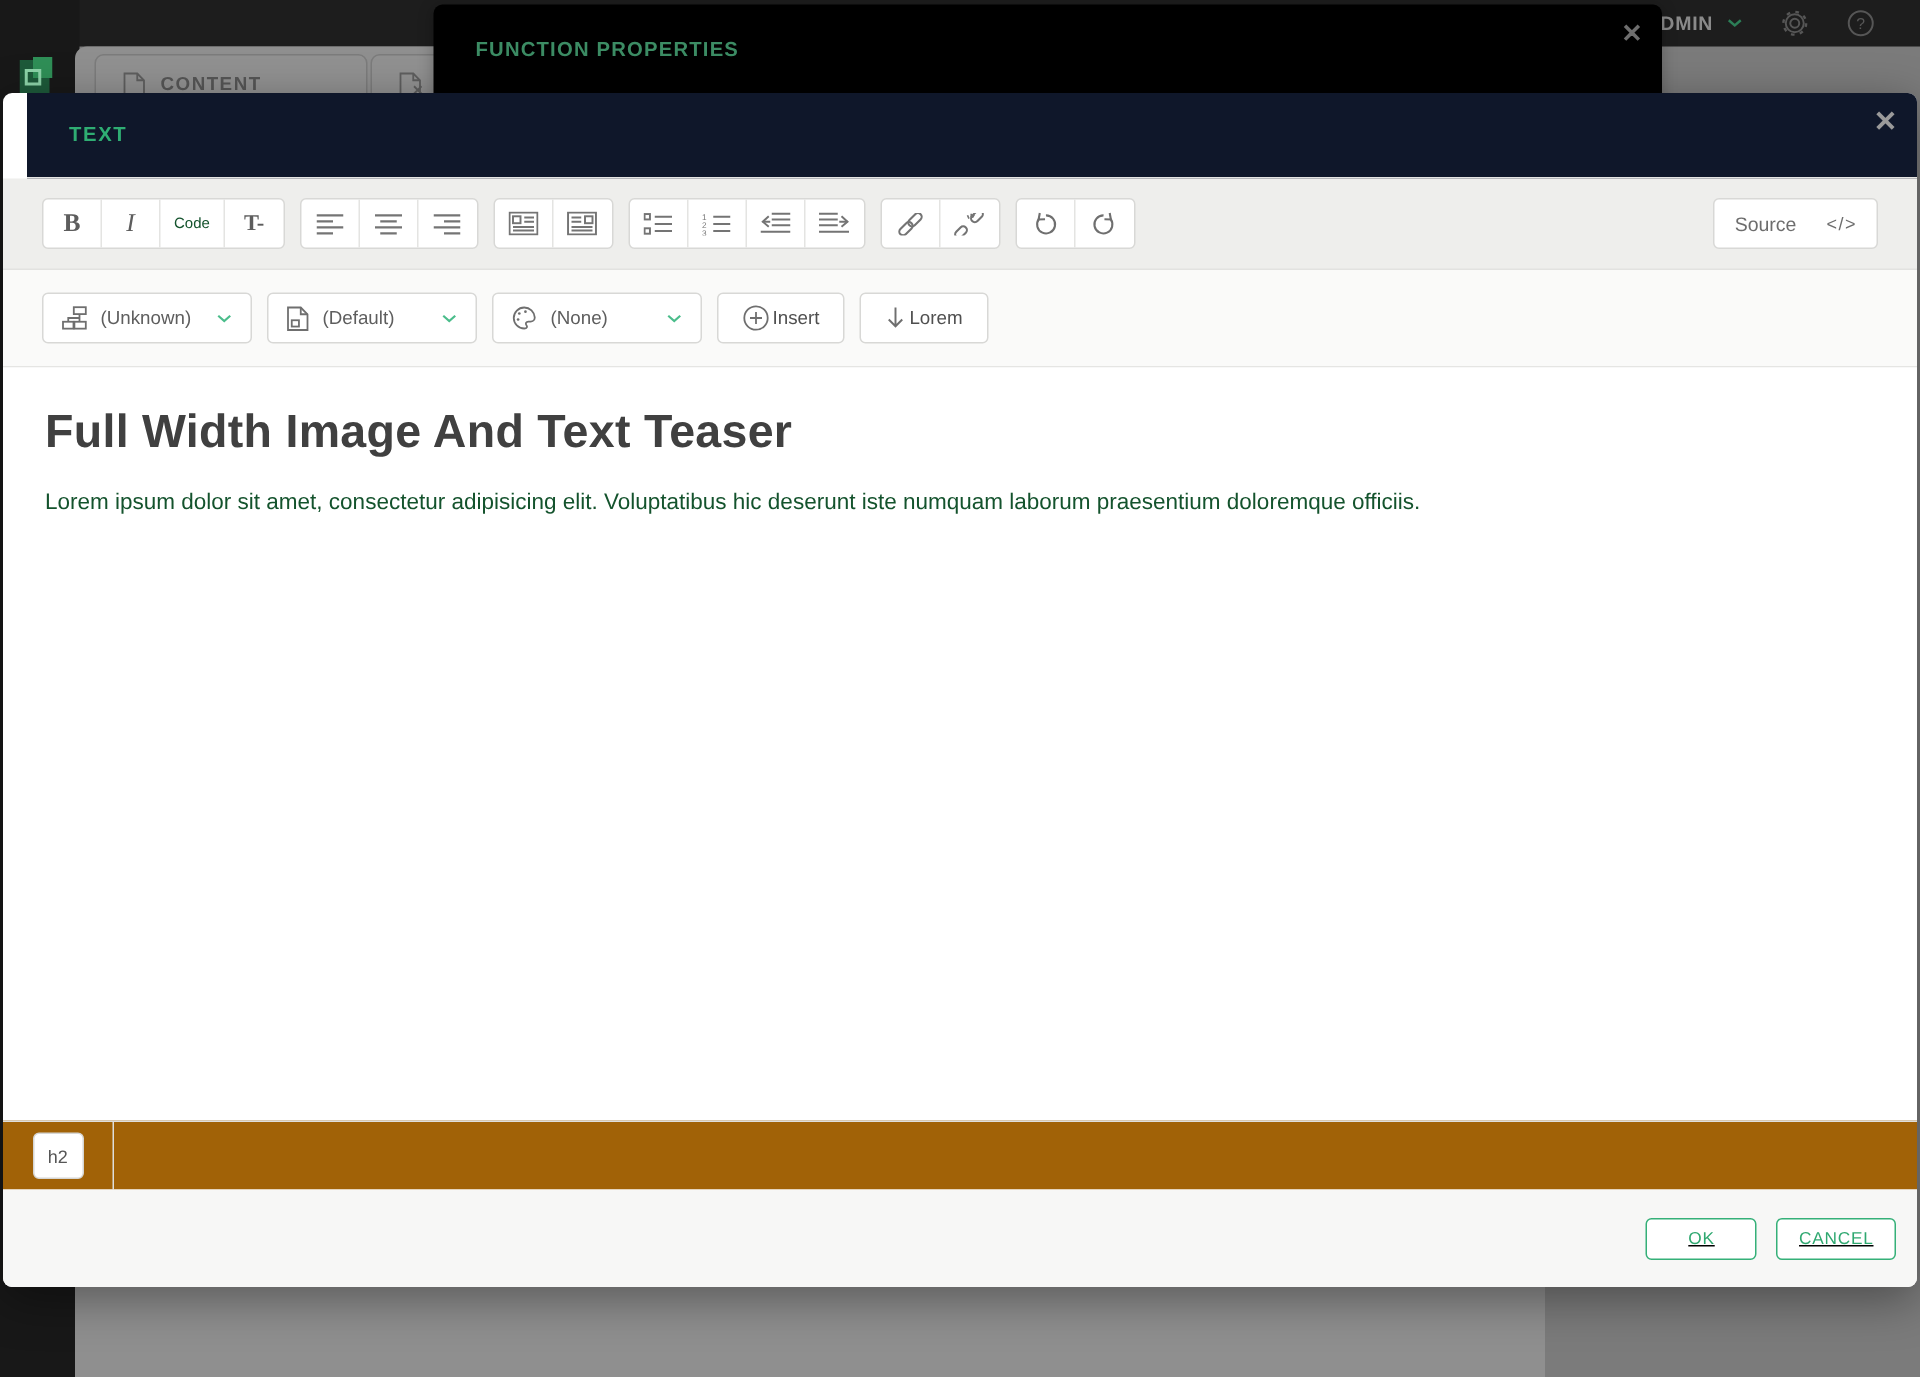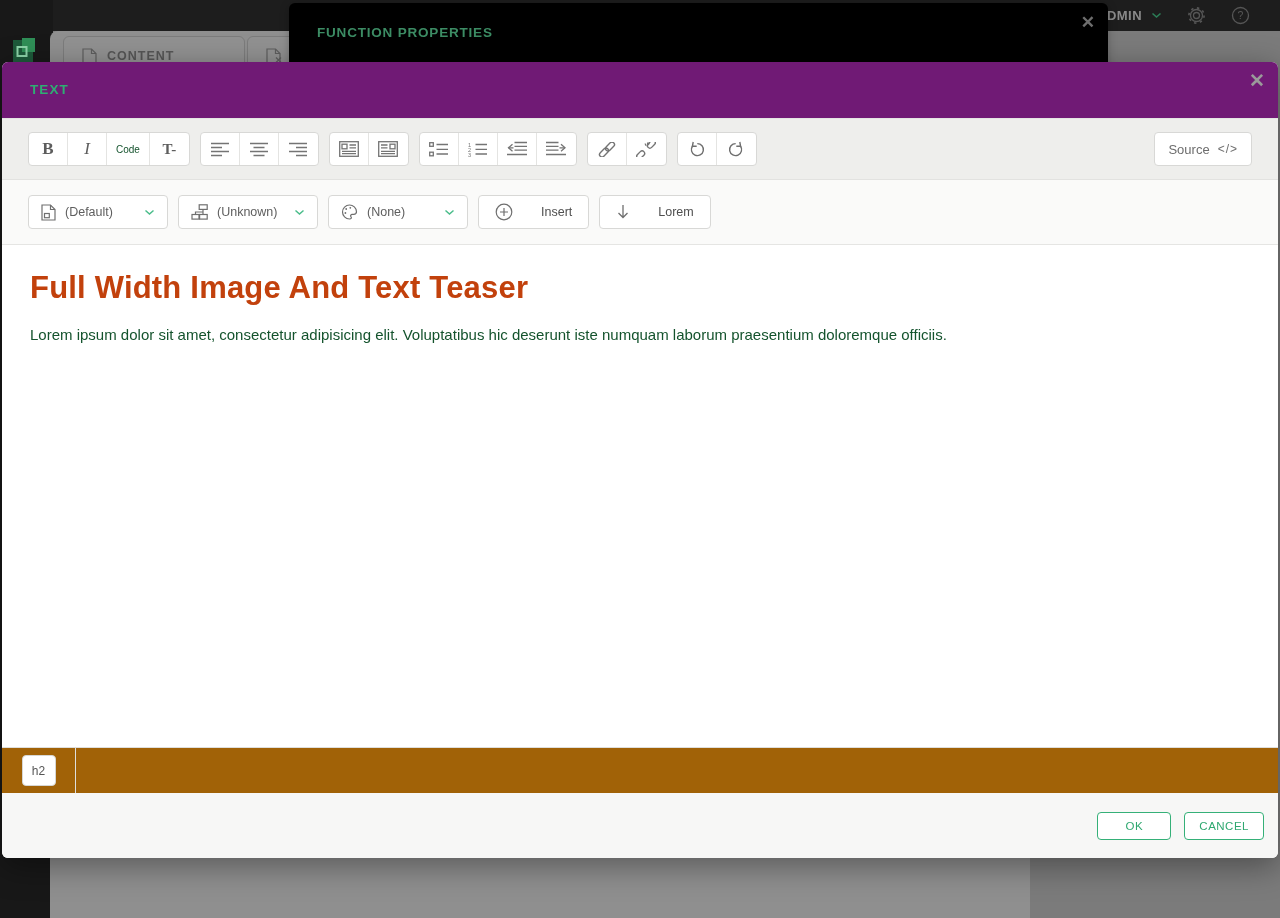--- a/index.html
+++ b/index.html
@@ -31,44 +31,44 @@
   .content-row{position:absolute;left:0;top:15px;width:457px;height:40px;background:#dcdcdc;border-right:1px solid #b5b5b5;display:flex;align-items:center;}
   .content-row .lbl{font-size:13px;color:#3a3a3a;margin-left:10px;}
   .func-chip{margin-left:33px;height:28px;padding:0 15px;border:1px solid #a2a2a2;border-radius:3px;background:#d5d5d5;color:#4a4a4a;font-size:12.5px;display:flex;align-items:center;cursor:pointer;}
   .ws-darkbar{position:absolute;left:0;bottom:0;width:977px;height:5px;background:#262626;}
   
   #function-dialog{position:absolute;left:289px;top:3px;width:819px;height:80px;background:#000000;border-radius:6px;box-shadow:0 2px 10px rgba(0,0,0,.25);z-index:2;}
   #function-dialog .fd-title{position:absolute;left:28px;top:22px;color:#3c8c64;font-size:13.5px;font-weight:bold;letter-spacing:.8px;}
   #function-dialog .fd-close{position:absolute;right:13px;top:9px;color:#6e6e6e;font-size:17px;font-weight:bold;cursor:pointer;}
   
   #text-dialog{position:absolute;left:2px;top:62px;width:1276px;height:796px;background:#fff;border-radius:6px;box-shadow:0 8px 32px rgba(0,0,0,.38);z-index:3;display:flex;flex-direction:column;overflow:hidden;}
-  .td-header{flex:0 0 56px;background:#701a75;border-bottom:1px solid #e5e5e3;position:relative;}
+  .td-header{flex:0 0 56px;background:#0f172a;border-bottom:1px solid #e5e5e3;position:relative;margin-left:16px;}
   .td-title{position:absolute;left:28px;top:20px;color:#2fad73;font-size:13.5px;font-weight:bold;letter-spacing:1.1px;}
   .td-close{position:absolute;right:13px;top:7px;color:#9a9a9a;font-size:19px;font-weight:bold;cursor:pointer;}
   .td-toolbar{flex:0 0 60px;background:#eeeeec;border-bottom:1px solid #e2e2e0;display:flex;align-items:center;padding:0 26px;gap:10px;}
   .grp{display:inline-flex;background:#fff;border:1px solid #d8d8d6;border-radius:4px;height:34px;box-sizing:border-box;}
   .seg{min-width:39px;display:flex;align-items:center;justify-content:center;border-right:1px solid #e4e4e2;padding:0 9px;cursor:pointer;box-sizing:border-box;}
   .seg:last-child{border-right:none;}
   .glyph-b{font-family:"Liberation Serif",serif;font-size:17px;font-weight:bold;color:#5d5d5d;}
   .glyph-i{font-family:"Liberation Serif",serif;font-size:17px;font-style:italic;color:#5d5d5d;}
   .glyph-code{font-size:10px;color:#14532d;}
   .glyph-tmin{font-family:"Liberation Serif",serif;font-size:15px;font-weight:bold;color:#5d5d5d;}
-  .source-btn{margin-left:auto;height:34px;background:#fff;border:1px solid #d8d8d6;border-radius:4px;display:flex;align-items:center;gap:8px;padding:16px 13px;color:#6d6d6d;font-size:13px;cursor:pointer;box-sizing:border-box;}
+  .source-btn{margin-left:auto;height:34px;background:#fff;border:1px solid #d8d8d6;border-radius:4px;display:flex;align-items:center;gap:20px;padding:16px 13px;color:#6d6d6d;font-size:13px;cursor:pointer;box-sizing:border-box;}
   .source-glyph{font-size:12px;color:#6d6d6d;letter-spacing:1px;}
   .td-formatbar{flex:0 0 64px;background:#fafaf9;border-bottom:1px solid #e5e5e3;display:flex;align-items:center;padding:0 26px;gap:10px;}
   .dd{width:140px;height:34px;background:#fff;border:1px solid #d8d8d6;border-radius:4px;display:flex;align-items:center;gap:9px;padding:0 12px;box-sizing:border-box;color:#5e5e5e;font-size:12.5px;cursor:pointer;}
   .dd .chev{margin-left:auto;display:flex;}
-  .act-btn{height:34px;background:#fff;border:1px solid #d8d8d6;border-radius:4px;display:flex;align-items:center;gap:28px;padding:0 16px;color:#4f4f4f;font-size:12.5px;cursor:pointer;box-sizing:border-box;}
+  .act-btn{height:34px;background:#fff;border:1px solid #d8d8d6;border-radius:4px;display:flex;align-items:center;gap:2px;padding:0 16px;color:#4f4f4f;font-size:12.5px;cursor:pointer;box-sizing:border-box;}
   .td-editor{flex:1 1 auto;background:#fff;padding:25px 28px 0;overflow:hidden;cursor:text;}
-  .td-editor h2{margin:0 0 15px;font-size:31px;font-weight:bold;color:#c2410c;letter-spacing:.2px;}
+  .td-editor h2{margin:0 0 15px;font-size:31px;font-weight:bold;color:#404040;letter-spacing:.2px;}
   .td-editor p{margin:0;font-size:15px;color:#14532d;line-height:28px;max-width:955px;}
   .td-status{flex:0 0 45px;background:#a16207;border-top:1px solid #dededc;display:flex;align-items:stretch;}
   .status-cell{width:73px;border-right:1px solid #dededc;display:flex;align-items:center;justify-content:center;}
   .el-chip{width:32px;height:29px;background:#fff;border:1px solid #d6d6d4;border-radius:4px;display:flex;align-items:center;justify-content:center;font-size:12px;color:#565656;cursor:pointer;}
-  .td-footer{flex:0 0 65px;background:#f7f7f6;display:flex;align-items:center;justify-content:flex-end;gap:13px;padding-right:14px;}
+  .td-footer{flex:0 0 65px;background:#f7f7f6;display:flex;align-items:center;justify-content:flex-end;gap:13px;padding-right:14px;text-decoration:underline;}
   .green-btn{min-width:74px;height:28px;background:#fff;border:1px solid #35b078;border-radius:4px;color:#2fa870;font-size:11.5px;letter-spacing:.5px;display:flex;align-items:center;justify-content:center;padding:0 14px;box-sizing:border-box;cursor:pointer;}
   svg{display:block;}
 </style>
 </head>
 <body>
 
 <div id="app-header">
   <div class="admin-wrap">
     <span>ADMIN</span>
     <span>
@@ -286,55 +286,55 @@
 
     <div class="source-btn">
       <span>Source</span>
       <span class="source-glyph">&lt;/&gt;</span>
     </div>
   </div>
 
   <div class="td-formatbar">
     <div class="dd">
       <span>
-        <svg width="15" height="17" fill="none">
-            <g stroke="#6f6f6f" stroke-width="1.2">
-              <path d="M1 1 H9.5 L14 5.5 V16 H1 Z"></path>
-              <path d="M9.5 1 V5.5 H14"></path>
-              <rect x="3.5" y="9.5" width="4.8" height="4.2"></rect>
-            </g>
-          </svg>
-      </span>
-      <span>(Default)</span>
-      <span class="chev">
-        <svg width="11" height="7">
-            <path d="M1.5 1.5 L5.5 5 L9.5 1.5" stroke="#4bbd8b" stroke-width="1.5" fill="none"></path>
-          </svg>
-      </span>
-    </div>
-    <div class="dd">
-      <span>
         <svg width="17" height="16" fill="none">
             <g stroke="#6f6f6f" stroke-width="1.2">
               <rect x="8.2" y="0.8" width="8" height="4.6"></rect>
               <path d="M12 5.4 V8 H4.5 V10.4 M12 8 V10.4"></path>
               <rect x="1" y="10.5" width="7" height="4.6"></rect>
               <rect x="8.6" y="10.5" width="7.6" height="4.6"></rect>
             </g>
           </svg>
       </span>
       <span>(Unknown)</span>
       <span class="chev">
         <svg width="11" height="7">
             <path d="M1.5 1.5 L5.5 5 L9.5 1.5" stroke="#4bbd8b" stroke-width="1.5" fill="none"></path>
           </svg>
       </span>
     </div>
     <div class="dd">
       <span>
+        <svg width="15" height="17" fill="none">
+            <g stroke="#6f6f6f" stroke-width="1.2">
+              <path d="M1 1 H9.5 L14 5.5 V16 H1 Z"></path>
+              <path d="M9.5 1 V5.5 H14"></path>
+              <rect x="3.5" y="9.5" width="4.8" height="4.2"></rect>
+            </g>
+          </svg>
+      </span>
+      <span>(Default)</span>
+      <span class="chev">
+        <svg width="11" height="7">
+            <path d="M1.5 1.5 L5.5 5 L9.5 1.5" stroke="#4bbd8b" stroke-width="1.5" fill="none"></path>
+          </svg>
+      </span>
+    </div>
+    <div class="dd">
+      <span>
         <svg width="17" height="16" fill="none">
             <path d="M8.5 1 a7 7 0 1 0 0 14 c1.9 0 2.3-1.3 1.4-2.3 c-.8-1-.1-2.3 1.3-2.3 h1.5 a2.8 2.8 0 0 0 2.8-2.8 A7 7 0 0 0 8.5 1 Z" stroke="#6f6f6f" stroke-width="1.2"></path>
             <circle cx="5.2" cy="5" r="0.9" fill="#6f6f6f"></circle>
             <circle cx="9.3" cy="3.8" r="0.9" fill="#6f6f6f"></circle>
             <circle cx="4.4" cy="9" r="0.9" fill="#6f6f6f"></circle>
           </svg>
       </span>
       <span>(None)</span>
       <span class="chev">
         <svg width="11" height="7">

